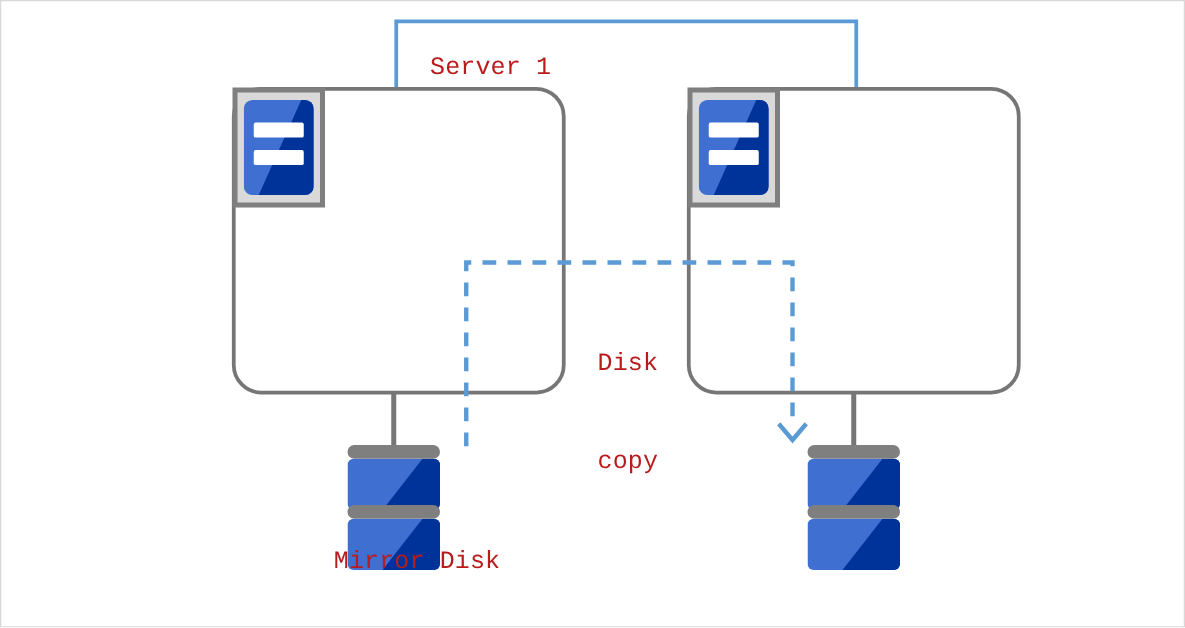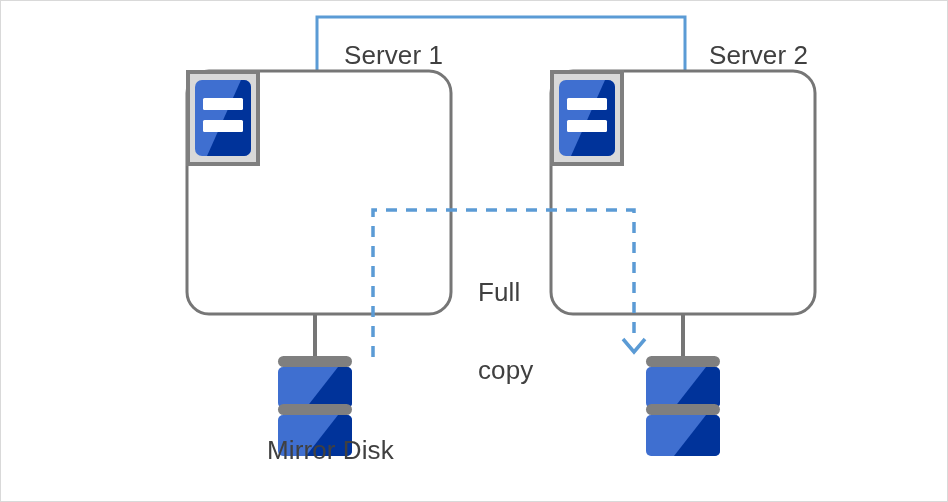--- a/index.html
+++ b/index.html
@@ -21,23 +21,23 @@
   }
   #diagram-svg {
     position: absolute;
     left: 0;
     top: 0;
     width: 948px;
     height: 502px;
   }
   .dgm-label {
     position: absolute;
-    font-family: Liberation Sans, sans-serif;
-    font-size: 26px;
-    color: #404040;
+    font-family: Liberation Mono, monospace;
+    font-size: 20px;
+    color: #b91c1c;
     white-space: pre;
     line-height: 26px;
     letter-spacing: 0.1px;
   }
   #label-server1 { left: 343px; top: 41px; }
   #label-server2 { left: 708px; top: 41px; }
   #label-mirror-disk { left: 266px; top: 436px; }
   #label-fullcopy {
     left: 477px;
     top: 226px;
@@ -138,22 +138,21 @@
     </g>
 
     <g>
       <path d="M372,356 L372,209 L633,209 L633,340" fill="none" stroke="#5b9bd5" stroke-width="3.5" stroke-dasharray="11 9" stroke-linecap="butt"></path>
       <path d="M622,338 L633,351 L644,338" fill="none" stroke="#5b9bd5" stroke-width="3.5" stroke-linecap="butt" stroke-linejoin="miter"></path>
     </g>
   </svg>
 
   <div class="dgm-label" id="label-server1">Server 1</div>
 
-  <div class="dgm-label" id="label-server2">Server 2</div>
 
   <div class="dgm-label" id="label-mirror-disk">Mirror Disk</div>
 
   <div class="dgm-label" id="label-fullcopy">
-    <div>Full</div>
+    <div>Disk</div>
     <div>copy</div>
   </div>
 
 </div>
 
 </body></html>

